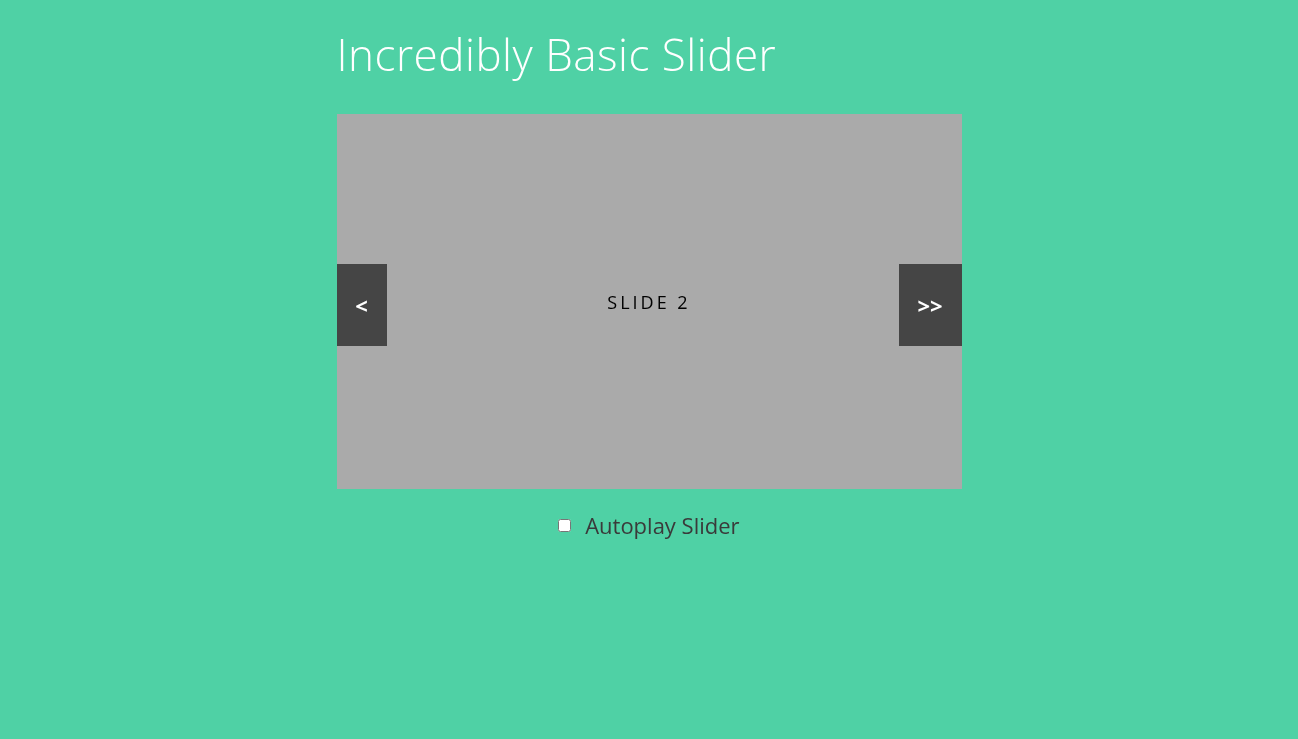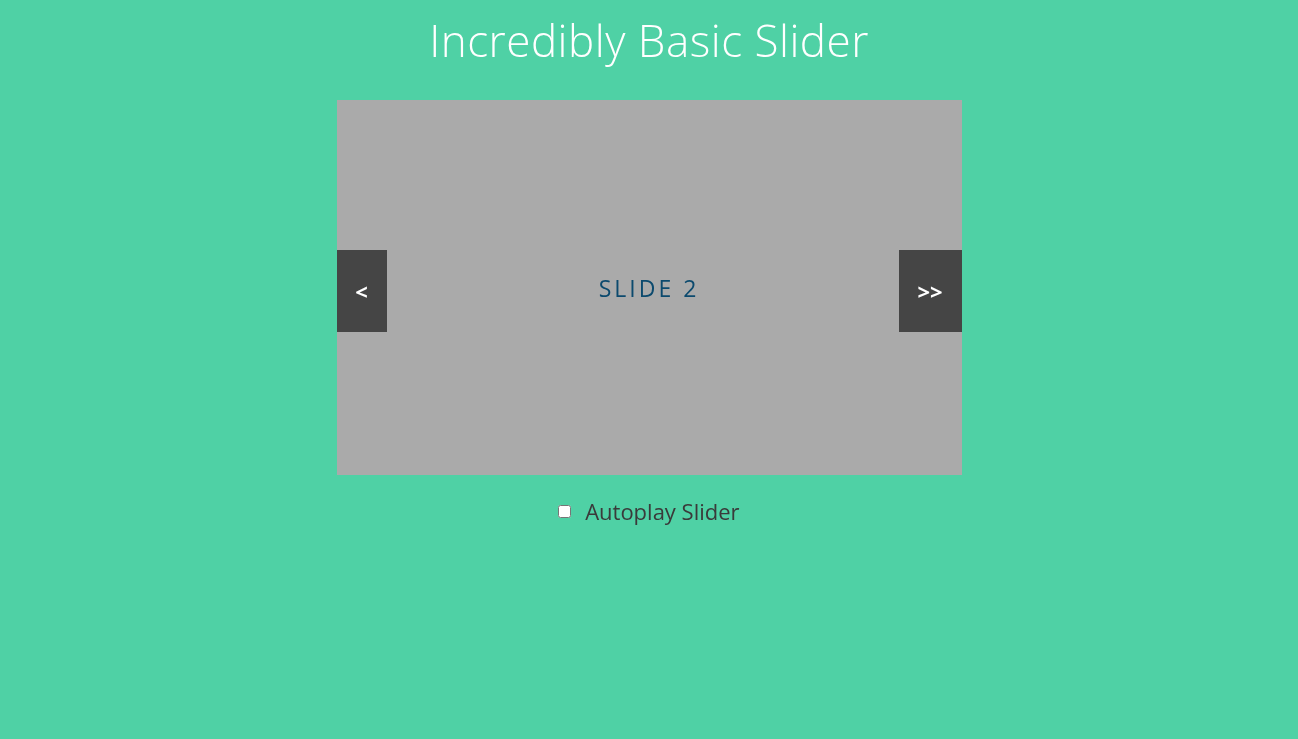--- a/index.html
+++ b/index.html
@@ -16,36 +16,37 @@
   }
   .container {
     width: 625px;
     margin: 0 auto;
     padding-top: 10px;
   }
   .title {
     color: #ffffff;
     font-size: 44px;
     font-weight: 300;
-    text-align: center;
+    text-align: left;
     letter-spacing: 0.5px;
+    margin-top: 14px;
     margin-bottom: 30px;
   }
   .slider {
     position: relative;
     width: 625px;
     height: 375px;
     background: #aaaaaa;
     display: flex;
     align-items: center;
     justify-content: center;
   }
   .slide-label {
-    font-size: 23px;
-    color: #0c4a6e;
+    font-size: 18px;
+    color: #000000;
     letter-spacing: 3px;
     font-weight: 400;
   }
   .arrow {
     position: absolute;
     top: 150px;
     width: 50px;
     height: 82px;
     background: rgba(58,58,58,0.9);
     color: #ffffff;

